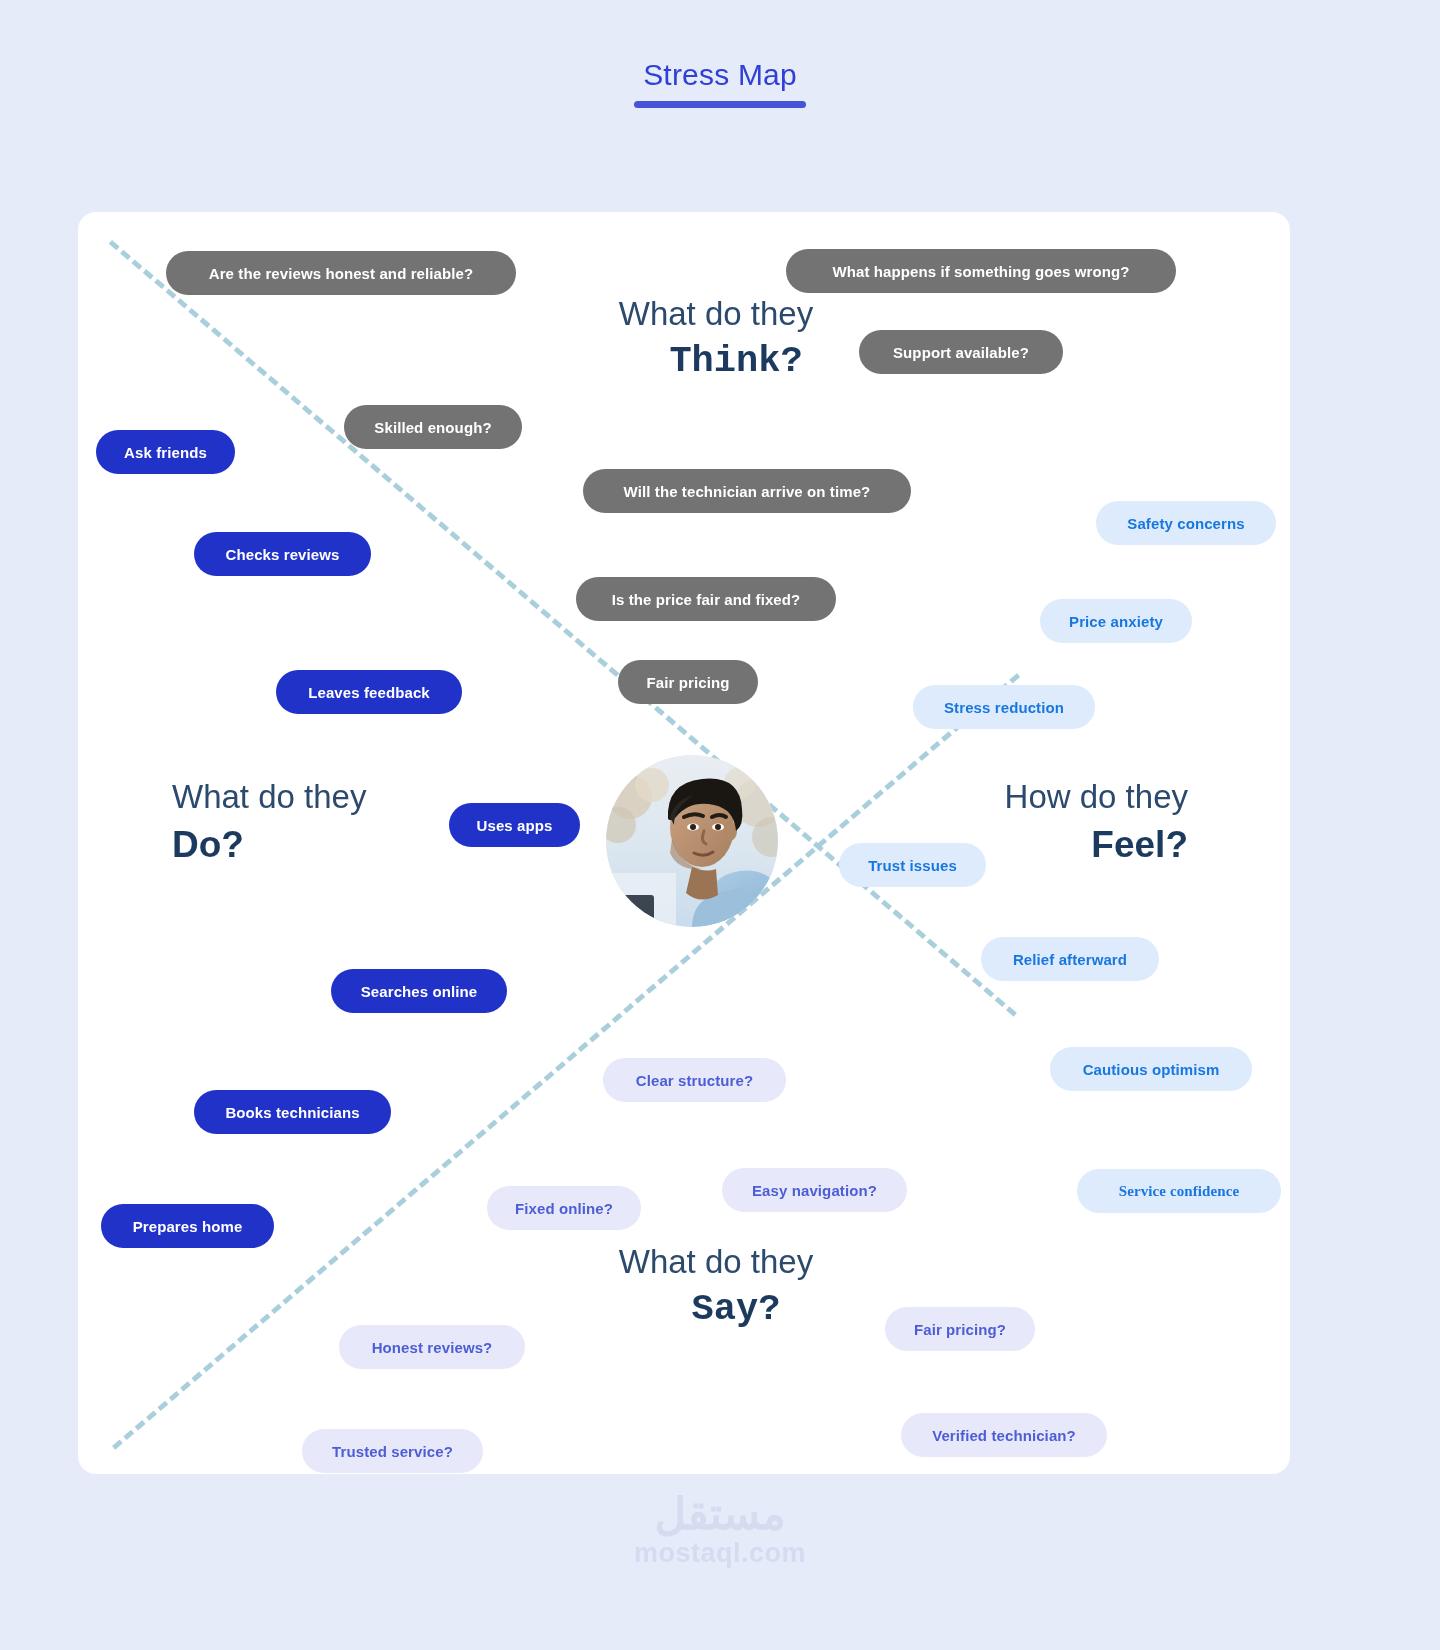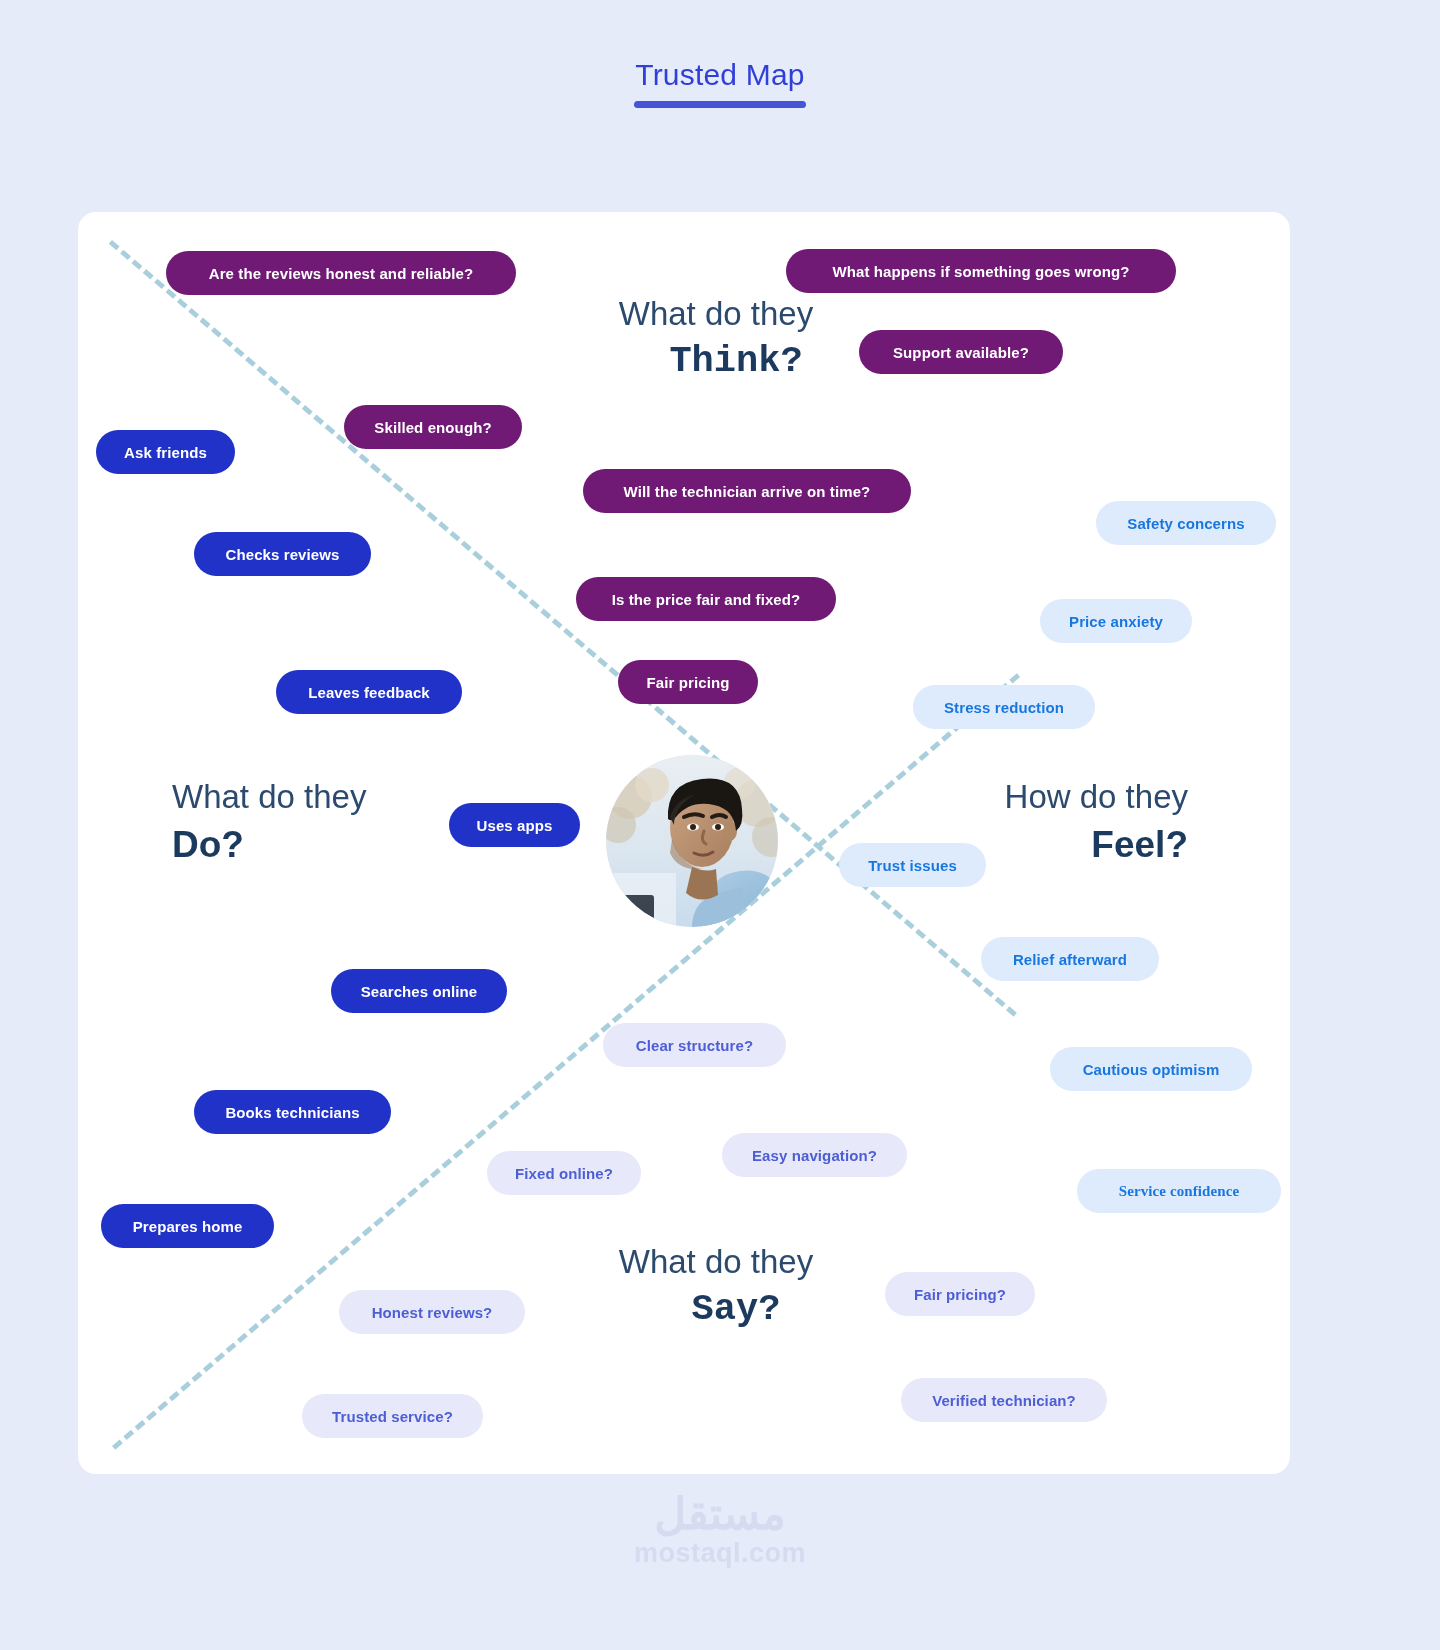--- a/index.html
+++ b/index.html
@@ -96,34 +96,35 @@
     justify-content: center;
     border-radius: 999px;
     white-space: nowrap;
     font-size: 15px;
     font-weight: 700;
     padding: 0 22px;
     height: 44px;
     letter-spacing: .1px;
   }
   .chip.think {
-    background: #701a75;
+    background: #737373;
     color: #ffffff;
   }
   .chip.do {
     background: #2132c9;
     color: #ffffff;
   }
   .chip.feel {
     background: #ddebfd;
     color: #1877df;
   }
   .chip.say {
     background: #e7e9fa;
     color: #4d5ed4;
+    margin-top: 35px;
   }
 
   
   .avatar {
     position: absolute;
     left: 606px;
     top: 755px;
     width: 172px;
     height: 172px;
     border-radius: 50%;
@@ -155,21 +156,21 @@
     margin-top: 4px;
     line-height: 1;
   }
 </style>
 </head>
 <body>
 
 <div id="stage">
 
   <div class="title-wrap">
-    <div class="title-text">Trusted Map</div>
+    <div class="title-text">Stress Map</div>
     <div class="title-underline"></div>
   </div>
 
   <div class="card">
 
     <div class="dash" style="left:34px; top:28px; width:1190px; transform:rotate(40.5deg);"></div>
     <div class="dash" style="left:34px; top:1234px; width:1190px; transform:rotate(-40.5deg);"></div>
 
     <div class="chip think" style="left:88px; top:39px; width:350px;">Are the reviews honest and reliable?</div>
     <div class="chip think" style="left:708px; top:37px; width:390px;">What happens if something goes wrong?</div>

